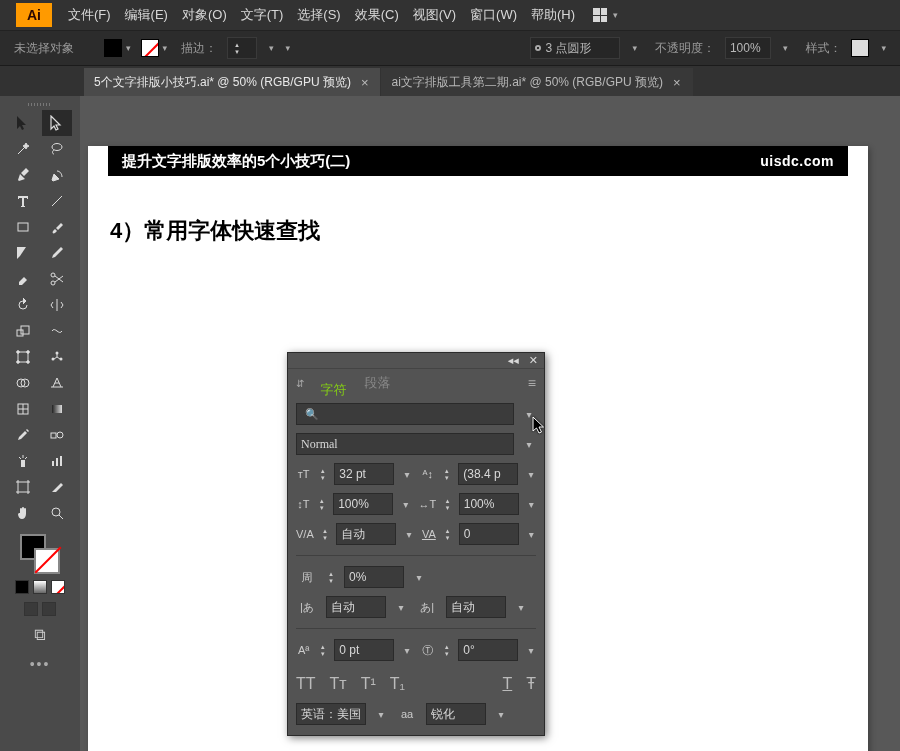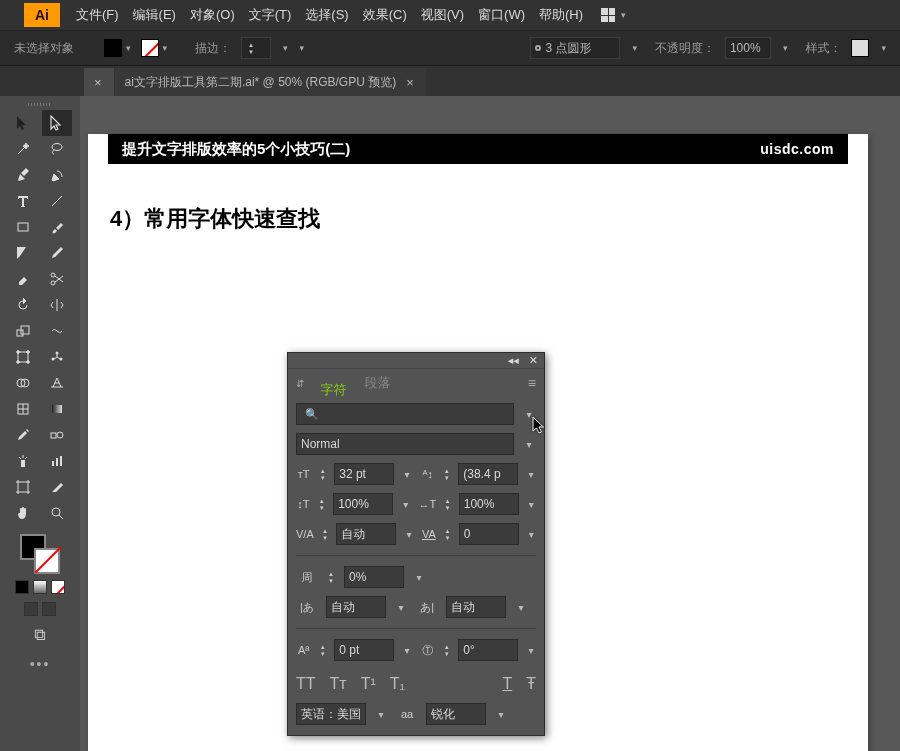--- a/index.html
+++ b/index.html
@@ -1,17 +1,17 @@
 <!DOCTYPE html>
 <html><head>
 <meta charset="utf-8">
 <style>
 * { margin: 0; padding: 0; box-sizing: border-box; font-family: "Microsoft YaHei", Arial, sans-serif; }
 body { background: #323232; width: 900px; height: 751px; overflow: hidden; color: #b8b8b8; font-size: 12px; }
-.topbar { height: 30px; background: #323232; display: flex; align-items: center; padding: 0 24px; }
+.topbar { height: 30px; background: #323232; display: flex; align-items: center; padding: 0 16px; }
 .app-logo { width: 36px; height: 24px; background: #ff9a00; color: #2a0800; font-weight: bold; display: flex; align-items: center; justify-content: center; font-size: 14px; margin-right: 16px; }
 .menu-items { display: flex; gap: 14px; }
 .menu-item { cursor: pointer; color: #d8d8d8; font-size: 13px; }
 .menu-grid { margin-left: 18px; display: flex; align-items: center; gap: 4px; }
 .grid-icon { width: 14px; height: 14px; display: grid; grid-template: repeat(2,1fr)/repeat(2,1fr); gap: 1px; }
 .grid-icon div { background: #d8d8d8; }
 .ctrlbar { height: 36px; background: #2c2c2c; border-top: 1px solid #222; border-bottom: 1px solid #1b1b1b; display: flex; align-items: center; padding: 0 14px; gap: 10px; }
 .ctrl-label { color: #999; font-size: 12px; }
 .swatch { width: 18px; height: 18px; border: 1px solid #000; }
 .swatch.fill { background: #000; }
@@ -35,21 +35,21 @@
 .tool svg { width: 16px; height: 16px; }
 .fillstroke { width: 40px; height: 40px; position: relative; margin: 6px auto 0;}
 .fillstroke .f-box { position:absolute; top:0; left:0; width:26px; height:26px; background:#000; border:2px solid #888; }
 .fillstroke .s-box { position:absolute; bottom:0; right:0; width:26px; height:26px; border:2px solid #888; background:#fff;}
 .fillstroke .s-box::after { content:""; position:absolute; inset:4px; border:4px solid #fff; background:#fff;}
 .fillstroke .s-box::before { content:""; position:absolute; left:-6px; top:40%; width:36px; height:2px; background:red; transform:rotate(-45deg); z-index:2;}
 .small-swatches { display:flex; gap:4px; justify-content:center; margin-top: 6px;}
 .small-swatches .sw{ width:14px; height:14px; border:1px solid #333;}
 .canvas { flex: 1; background: #585858; padding: 18px 0 0 0; position: relative; overflow:hidden;}
 .artboard { background: #fff; width: 780px; height: 620px; margin: 0 0 0 8px; position: relative; box-shadow: 2px 2px 6px rgba(0,0,0,.3);}
-.banner { background: #000; color:#fff; height: 30px; margin: 20px 20px 0; display:flex; align-items:center; justify-content:space-between; padding: 0 14px;}
+.banner { background: #000; color:#fff; height: 30px; margin: 32px 20px 0; display:flex; align-items:center; justify-content:space-between; padding: 0 14px;}
 .banner .t { font-weight:bold; font-size: 15px;}
 .banner .brand { font-weight:bold; font-size: 14px; letter-spacing:0.5px;}
 .heading { font-size: 22px; font-weight:bold; color:#000; margin: 40px 0 0 22px;}
 
 .panel { position:absolute; top:256px; left:207px; width:258px; background:#535353; border:1px solid #2b2b2b; box-shadow: 2px 2px 8px rgba(0,0,0,.5); color:#d8d8d8; font-size:12px;}
 .panel-head { height:16px; background:#535353; display:flex; justify-content:flex-end; align-items:center; padding: 0 6px; gap:10px; border-bottom: 1px solid #444;}
 .panel-head span { font-size:11px; cursor:pointer;}
 .panel-tabs { height:28px; display:flex; align-items:center; padding: 0 8px; gap: 14px;}
 .ptab { cursor:pointer; font-size:13px; padding: 3px 2px;}
 .ptab.active { color:#84cc16;margin-top:14px; }
@@ -99,21 +99,21 @@
 <div class="ctrlbar">
   <span class="ctrl-label">未选择对象</span>
   <div style="display:flex;align-items:center;gap:2px;margin-left:20px">
     <div class="swatch fill"></div>
     <span class="chev">▾</span>
   </div>
   <div style="display:flex;align-items:center;gap:2px">
     <div class="swatch none"></div>
     <span class="chev">▾</span>
   </div>
-  <span class="ctrl-label" style="margin-left:18px">描边：</span>
+  <span class="ctrl-label" style="margin-left:4px">描边：</span>
   <div class="input-box" style="width:30px">
     <div class="updown">
         <span>▴</span>
         <span>▾</span>
       </div>
   </div>
   <span class="chev">▾</span>
   <span class="chev">▾</span>
   <div style="flex:1"></div>
   <div class="input-box wide">
@@ -126,20 +126,21 @@
     <span>100%</span>
   </div>
   <span class="chev">▾</span>
   <span class="ctrl-label" style="margin-left:8px">样式：</span>
   <div class="swatch" style="background:#ddd"></div>
   <span class="chev">▾</span>
 </div>
 
 <div class="tabs">
   <div class="tab active">
+    <span>5个文字排版小技巧.ai* @ 50% (RGB/GPU 预览)</span>
     <span class="tab-x">×</span>
   </div>
   <div class="tab">
     <span>ai文字排版工具第二期.ai* @ 50% (RGB/GPU 预览)</span>
     <span class="tab-x">×</span>
   </div>
 </div>
 
 <div class="main">
 
@@ -378,21 +379,21 @@
       </div>
       <div class="panel-body">
         <div class="row">
           <div class="field">
             <span class="fico">🔍</span>
           </div>
           <span class="dd">▾</span>
         </div>
         <div class="row">
           <div class="field">
-            <span class="val" style="font-family:Liberation Sans, sans-serif">Normal</span>
+            <span class="val" style="font-family:Liberation Serif, serif">Normal</span>
           </div>
           <span class="dd">▾</span>
         </div>
 
         <div class="row">
           <span class="fico">ᴛT</span>
           <div class="updown">
               <span>▴</span>
               <span>▾</span>
             </div>

